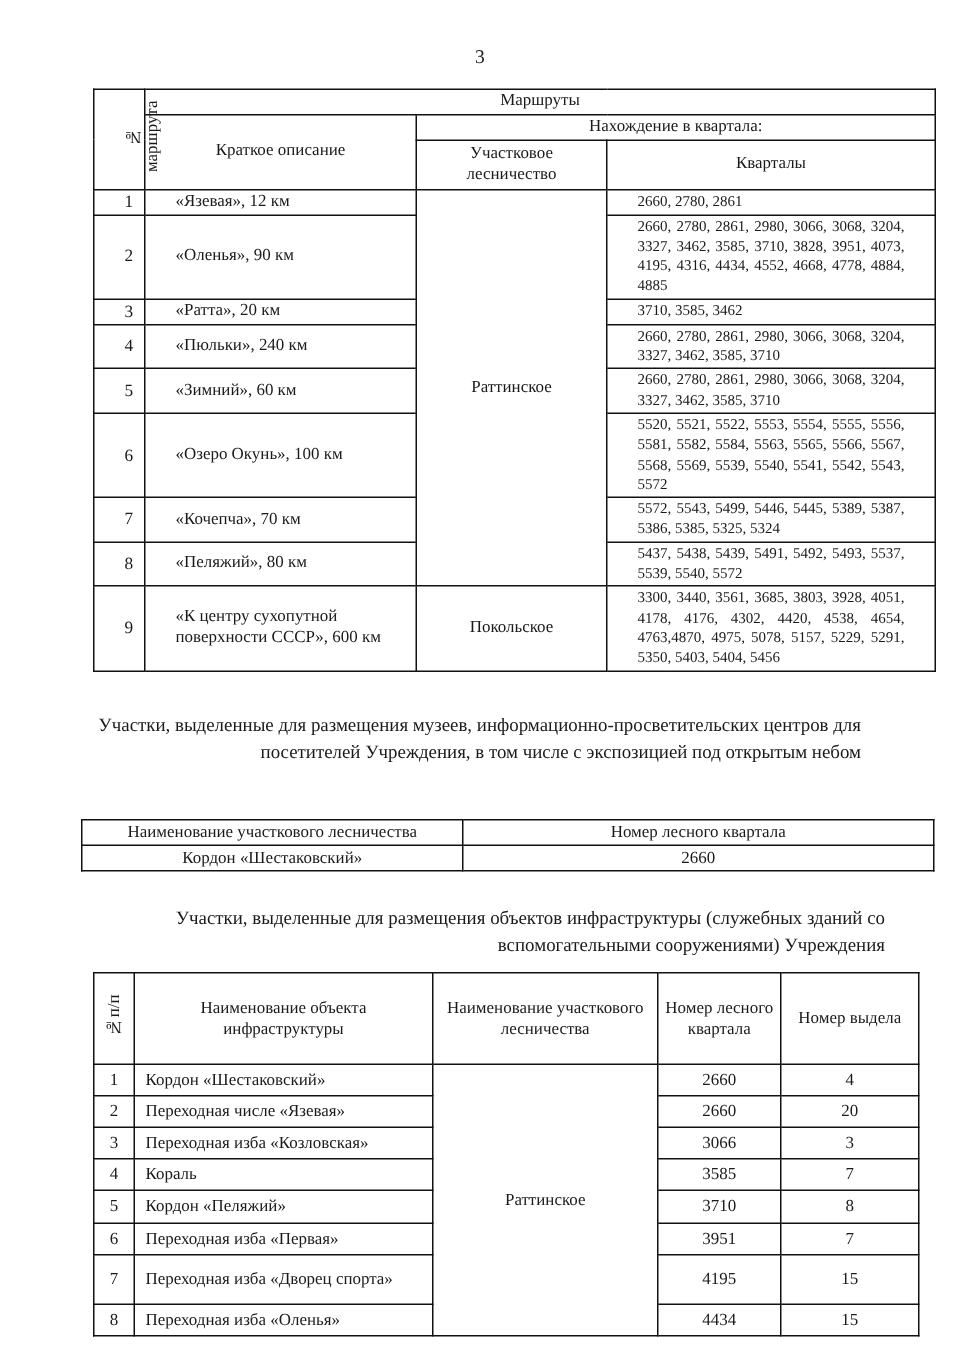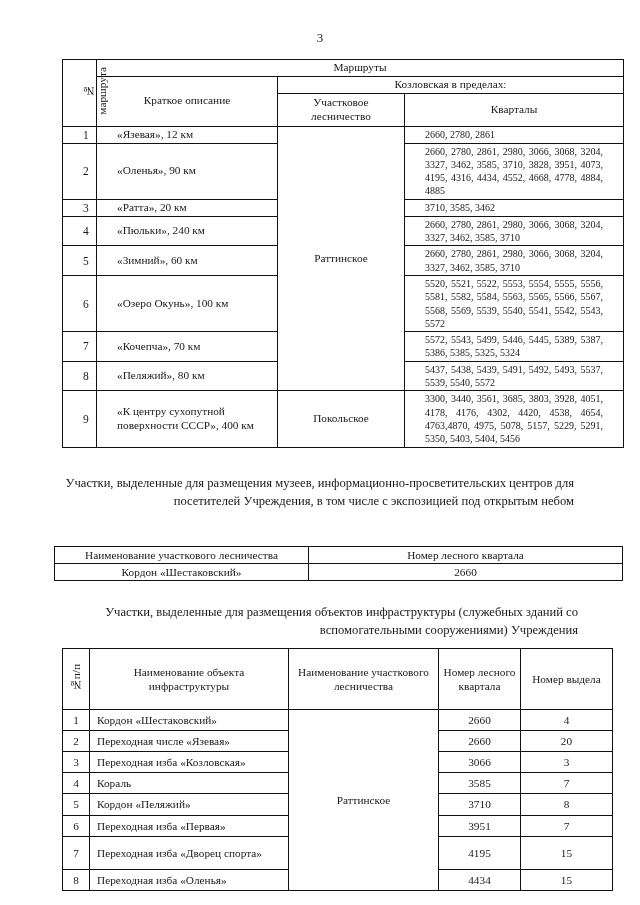--- a/index.html
+++ b/index.html
@@ -101,21 +101,21 @@
     text-align: right;
     font-size: 12.6px;
     line-height: 1.45;
   }
   #para-museums {
     left: 62px;
     top: 474px;
     width: 512px;
   }
   #para-infra {
-    left: 50px;
+    left: 62px;
     top: 603px;
     width: 528px;
   }
 
   
   .t2-wrap {
     position: absolute;
     left: 54px;
     top: 546px;
     width: 568px;
@@ -185,21 +185,21 @@
       </colgroup>
       <tbody>
         <tr>
           <td class="hdr-rot" rowspan="3">
             <span class="rot-inner">№<br>маршрута</span>
           </td>
           <td class="c-center hdr-pad" colspan="3">Маршруты</td>
         </tr>
         <tr>
           <td class="c-center hdr-pad" rowspan="2">Краткое описание</td>
-          <td class="c-center hdr-pad" colspan="2">Козловская в пределах:</td>
+          <td class="c-center hdr-pad" colspan="2">Нахождение в квартала:</td>
         </tr>
         <tr>
           <td class="c-center hdr-pad" style="height:30px">Участковое лесничество</td>
           <td class="c-center hdr-pad">Кварталы</td>
         </tr>
 
         <tr>
           <td class="num-cell">1</td>
           <td class="route-desc">«Язевая», 12 км</td>
           <td class="forestry" rowspan="8">Раттинское</td>
@@ -235,21 +235,21 @@
           <td class="route-desc">«Кочепча», 70 км</td>
           <td class="quarters">5572, 5543, 5499, 5446, 5445, 5389, 5387, 5386, 5385, 5325, 5324</td>
         </tr>
         <tr>
           <td class="num-cell">8</td>
           <td class="route-desc">«Пеляжий», 80 км</td>
           <td class="quarters">5437, 5438, 5439, 5491, 5492, 5493, 5537, 5539, 5540, 5572</td>
         </tr>
         <tr>
           <td class="num-cell">9</td>
-          <td class="route-desc">«К центру сухопутной поверхности СССР», 400 км</td>
+          <td class="route-desc">«К центру сухопутной поверхности СССР», 600 км</td>
           <td class="forestry">Покольское</td>
           <td class="quarters">3300, 3440, 3561, 3685, 3803, 3928, 4051, 4178, 4176, 4302, 4420, 4538, 4654, 4763,4870, 4975, 5078, 5157, 5229, 5291, 5350, 5403, 5404, 5456</td>
         </tr>
       </tbody>
     </table>
   </div>
 
   <div class="para" id="para-museums">Участки, выделенные для размещения музеев, информационно-просветительских центров для посетителей Учреждения, в том числе с экспозицией под открытым небом</div>
 
   <div class="t2-wrap">

